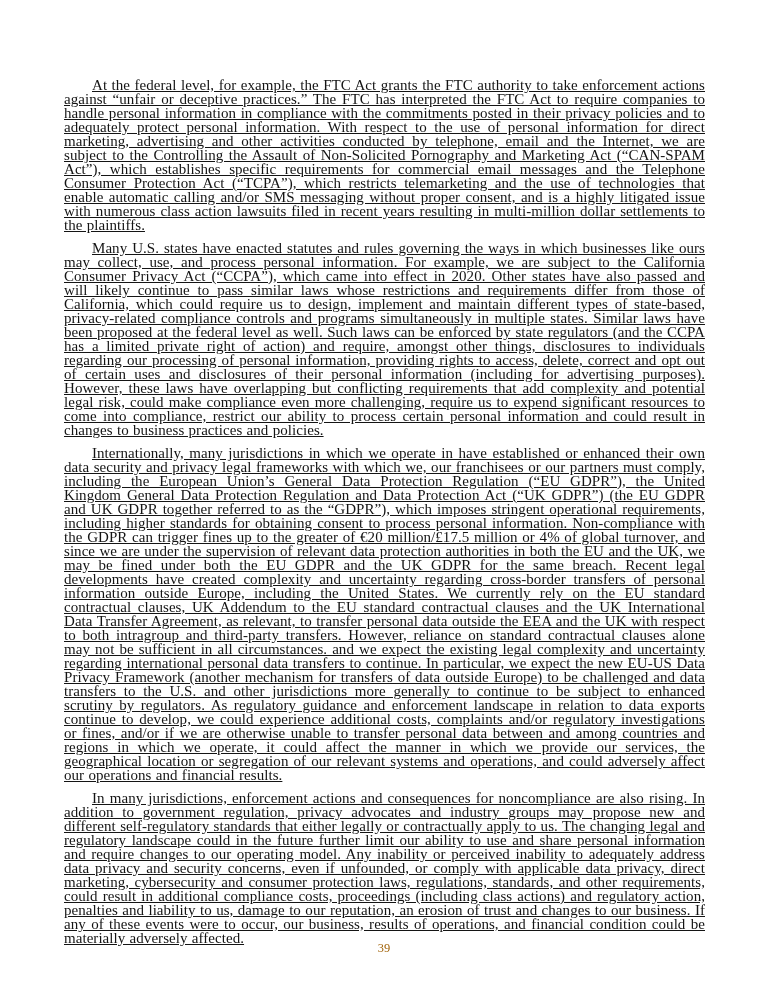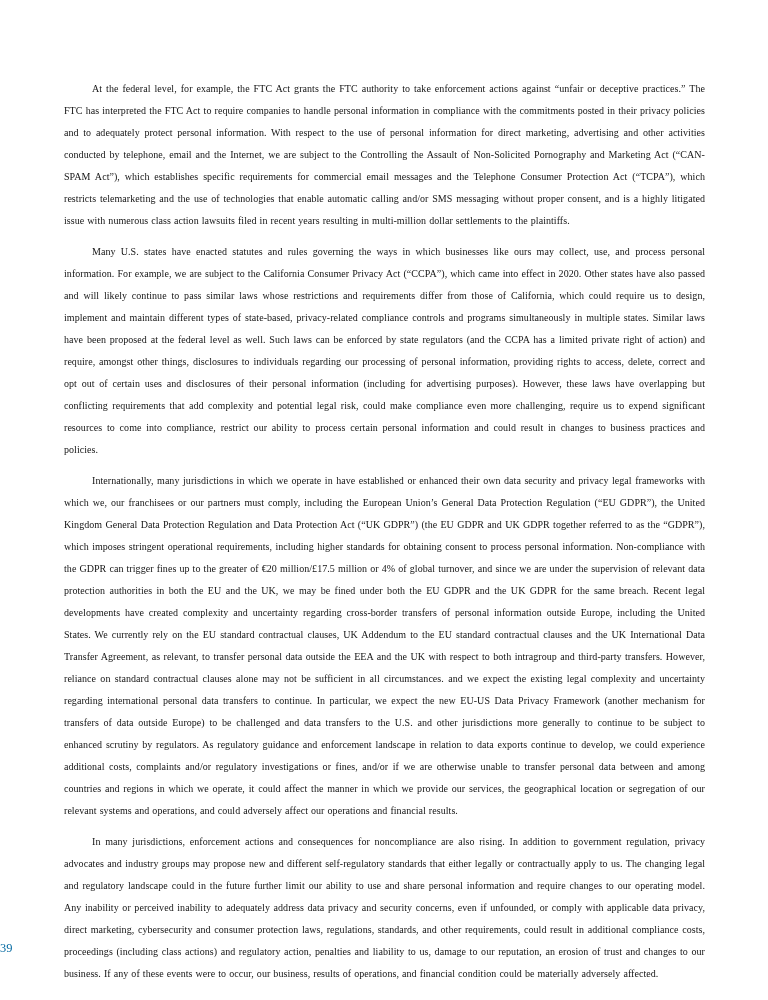--- a/index.html
+++ b/index.html
@@ -19,32 +19,34 @@
     .content {
       position: absolute;
       left: 64px;
       top: 78px;
       width: 641px;
     }
     .para {
       margin: 0 0 9px 0;
       text-align: justify;
       text-indent: 28px;
-      font-size: 10px;
-      line-height: 22px;
+      font-size: 15px;
+      line-height: 14px;
       letter-spacing: 0.05px;
       word-spacing: 0.5px;
+      text-decoration: underline;
     }
     .footer {
       position: absolute;
       left: 0;
       top: 941px;
       width: 100%;
+      text-align: center;
       font-size: 12.4px;
-      color: #0369a1;
+      color: #a16207;
     }
   </style>
 </head>
 <body>
 
 <div class="page">
   <div class="content">
     <p class="para">At the federal level, for example, the FTC Act grants the FTC authority to take enforcement actions against “unfair or deceptive practices.” The FTC has interpreted the FTC Act to require companies to handle personal information in compliance with the commitments posted in their privacy policies and to adequately protect personal information. With respect to the use of personal information for direct marketing, advertising and other activities conducted by telephone, email and the Internet, we are subject to the Controlling the Assault of Non-Solicited Pornography and Marketing Act (“CAN-SPAM Act”), which establishes specific requirements for commercial email messages and the Telephone Consumer Protection Act (“TCPA”), which restricts telemarketing and the use of technologies that enable automatic calling and/or SMS messaging without proper consent, and is a highly litigated issue with numerous class action lawsuits filed in recent years resulting in multi-million dollar settlements to the plaintiffs.</p>
     <p class="para">Many U.S. states have enacted statutes and rules governing the ways in which businesses like ours may collect, use, and process personal information. For example, we are subject to the California Consumer Privacy Act (“CCPA”), which came into effect in 2020. Other states have also passed and will likely continue to pass similar laws whose restrictions and requirements differ from those of California, which could require us to design, implement and maintain different types of state-based, privacy-related compliance controls and programs simultaneously in multiple states. Similar laws have been proposed at the federal level as well. Such laws can be enforced by state regulators (and the CCPA has a limited private right of action) and require, amongst other things, disclosures to individuals regarding our processing of personal information, providing rights to access, delete, correct and opt out of certain uses and disclosures of their personal information (including for advertising purposes). However, these laws have overlapping but conflicting requirements that add complexity and potential legal risk, could make compliance even more challenging, require us to expend significant resources to come into compliance, restrict our ability to process certain personal information and could result in changes to business practices and policies.</p>
     <p class="para">Internationally, many jurisdictions in which we operate in have established or enhanced their own data security and privacy legal frameworks with which we, our franchisees or our partners must comply, including the European Union’s General Data Protection Regulation (“EU GDPR”), the United Kingdom General Data Protection Regulation and Data Protection Act (“UK GDPR”) (the EU GDPR and UK GDPR together referred to as the “GDPR”), which imposes stringent operational requirements, including higher standards for obtaining consent to process personal information. Non-compliance with the GDPR can trigger fines up to the greater of €20 million/£17.5 million or 4% of global turnover, and since we are under the supervision of relevant data protection authorities in both the EU and the UK, we may be fined under both the EU GDPR and the UK GDPR for the same breach. Recent legal developments have created complexity and uncertainty regarding cross-border transfers of personal information outside Europe, including the United States. We currently rely on the EU standard contractual clauses, UK Addendum to the EU standard contractual clauses and the UK International Data Transfer Agreement, as relevant, to transfer personal data outside the EEA and the UK with respect to both intragroup and third-party transfers. However, reliance on standard contractual clauses alone may not be sufficient in all circumstances. and we expect the existing legal complexity and uncertainty regarding international personal data transfers to continue. In particular, we expect the new EU-US Data Privacy Framework (another mechanism for transfers of data outside Europe) to be challenged and data transfers to the U.S. and other jurisdictions more generally to continue to be subject to enhanced scrutiny by regulators. As regulatory guidance and enforcement landscape in relation to data exports continue to develop, we could experience additional costs, complaints and/or regulatory investigations or fines, and/or if we are otherwise unable to transfer personal data between and among countries and regions in which we operate, it could affect the manner in which we provide our services, the geographical location or segregation of our relevant systems and operations, and could adversely affect our operations and financial results.</p>

